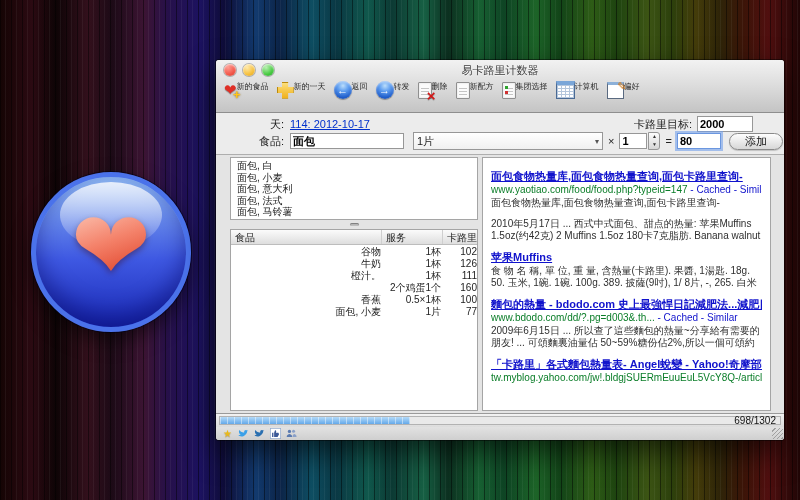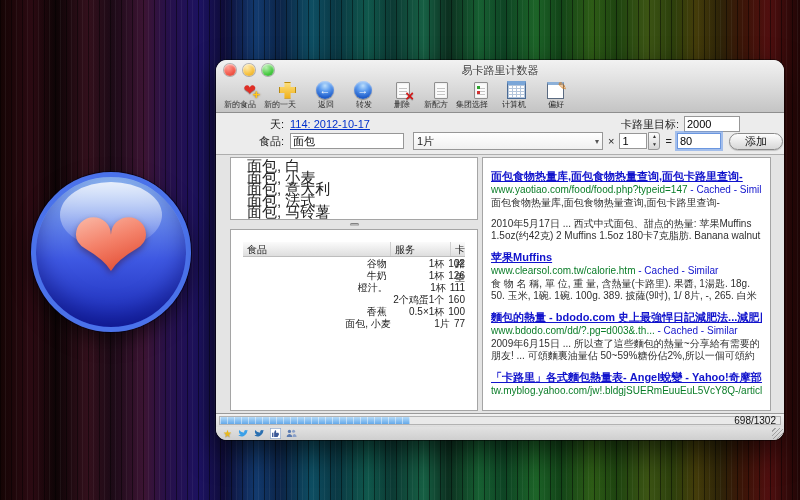--- a/index.html
+++ b/index.html
@@ -27,37 +27,37 @@
     box-shadow:0 0 0 1px rgba(0,0,20,.6), inset 0 -12px 22px rgba(0,0,90,.45), 0 8px 20px rgba(0,0,0,.55);
     display:flex;align-items:center;justify-content:center;}
   .badge::before{content:"";position:absolute;left:16%;top:5px;width:68%;height:44%;
     border-radius:50%;background:linear-gradient(rgba(255,255,255,.8),rgba(255,255,255,.03));}
   .badge-heart{font-size:96px;line-height:1;transform:translateY(-6px);
     background:linear-gradient(160deg,#fdd0c0 5%,#f4826a 45%,#dd3a20 85%);
     -webkit-background-clip:text;background-clip:text;color:transparent;
     filter:drop-shadow(0 3px 3px rgba(60,0,0,.4));}
 
   
-  .window{position:absolute;left:216px;top:60px;width:568px;height:380px;border-radius:11px;
+  .window{position:absolute;left:216px;top:60px;width:568px;height:380px;border-radius:3px;
     background:#e4e4e4;box-shadow:0 0 0 1px rgba(0,0,0,.45),0 12px 30px rgba(0,0,0,.6);
     display:flex;flex-direction:column;overflow:hidden;font-size:11px;color:#222;}
 
   .chrome-top{background:linear-gradient(#f2f2f2 0%,#dcdcdc 50%,#c4c4c4 100%);
     border-bottom:1px solid #8e8e8e;}
   .titlebar{height:20px;position:relative;display:flex;align-items:center;justify-content:center;}
   .title{font-size:11px;color:#3c3c3c;text-shadow:0 1px 0 rgba(255,255,255,.7);}
   .lights{position:absolute;left:8px;top:4px;display:flex;gap:7px;}
   .light{width:12px;height:12px;border-radius:50%;box-shadow:inset 0 1px 2px rgba(255,255,255,.7),0 0 0 1px rgba(0,0,0,.25);}
   .light.red{background:radial-gradient(circle at 35% 30%,#ff9a90,#f25648 60%,#c83a2a);}
   .light.yellow{background:radial-gradient(circle at 35% 30%,#ffe9a8,#f6bf3a 60%,#d89a16);}
   .light.green{background:radial-gradient(circle at 35% 30%,#b8f0b0,#45c93f 60%,#1f9a24);}
 
   
   .toolbar{height:31px;display:flex;align-items:flex-start;padding:1px 0 0 5px;gap:2px;}
-  .tb-btn{display:flex;flex-direction:column;align-items:flex-end;justify-content:flex-start;
+  .tb-btn{display:flex;align-items:flex-start;justify-content:flex-start;
     min-width:36px;padding:0 3px;background:none;border:none;cursor:default;}
   .tb-ico{height:18px;display:flex;align-items:center;justify-content:center;position:relative;}
   .tb-label{font-size:8px;color:#2a2a2a;margin-top:0px;white-space:nowrap;}
 
   .i-heartplus::before{content:"❤";font-size:15px;color:#df2f26;text-shadow:0 1px 1px rgba(0,0,0,.35);}
   .i-heartplus::after{content:"+";position:absolute;right:-4px;bottom:-3px;font-size:13px;font-weight:bold;
     color:#ffc61c;text-shadow:0 0 2px #7a5200;}
   .i-plus{width:17px;height:17px;background:linear-gradient(#fde283,#efae14);
     clip-path:polygon(32% 0,68% 0,68% 32%,100% 32%,100% 68%,68% 68%,68% 100%,32% 100%,32% 68%,0 68%,0 32%,32% 32%);
     box-shadow:inset 0 0 0 1px #b98a10;}
@@ -79,45 +79,45 @@
     background-size:4px 3px;}
   .i-prefs{width:15px;height:13px;border:1px solid #5a6a80;border-top:3px solid #8cb0d8;background:#fff;position:relative;}
   .i-prefs::after{content:"✎";position:absolute;right:-4px;top:-5px;font-size:11px;color:#d57a16;}
 
   
   .formbar{background:#ececec;border-bottom:1px solid #aeaeae;padding:3px 0 4px 0;}
   .frow{display:flex;align-items:center;height:16px;margin-bottom:1px;}
   .flabel{width:68px;text-align:right;margin-right:6px;color:#1a1a1a;}
   .daylink{color:#0030cc;text-decoration:underline;cursor:pointer;}
   .tinput{height:14px;border:1px solid #979797;background:#fff;font-size:11px;padding:0 2px;
-    font-family:"Liberation Sans","DejaVu Sans",sans-serif;}
+    font-family:"Liberation Sans","DejaVu Sans",sans-serif;font-weight:bold;}
   .food-in{width:108px;}
   .serving{width:182px;height:16px;margin-left:9px;border:1px solid #979797;background:linear-gradient(#fff,#f0f0f0);
     display:flex;align-items:center;padding:0 3px;position:relative;}
   .serving .arrow{position:absolute;right:3px;color:#555;font-size:8px;}
   .sign{margin:0 5px;color:#222;}
   .qty-in{width:22px;text-align:left;}
   .stepper{width:10px;height:16px;margin-left:1px;border:1px solid #979797;border-radius:0 3px 3px 0;
     background:linear-gradient(#fdfdfd,#d6d6d6);display:flex;flex-direction:column;}
   .stepper span{flex:1;font-size:5px;line-height:7px;text-align:center;color:#333;}
   .cal-in{width:38px;border:1px solid #6b97e0;box-shadow:0 0 0 2px rgba(115,160,235,.6);}
   .add-btn{margin-left:8px;width:54px;height:17px;border:1px solid #8a8a8a;border-radius:9px;
     background:linear-gradient(#fefefe,#d7d7d7);font-size:11px;color:#111;
     box-shadow:0 1px 1px rgba(0,0,0,.18);display:flex;align-items:center;justify-content:center;}
-  .goal-wrap{margin-left:auto;display:flex;align-items:center;margin-right:44px;}
+  .goal-wrap{margin-left:auto;display:flex;align-items:center;margin-right:31px;}
   .goal-in{width:50px;}
 
   
   .content{flex:1;display:flex;padding:2px 13px 2px 14px;gap:4px;background:#e4e4e4;overflow:hidden;}
   .left-col{width:248px;display:flex;flex-direction:column;}
   .panel{background:#fff;border:1px solid #a5a5a5;}
-  .suggest{height:57px;padding:2px 16px;font-size:15px;line-height:11.5px;overflow:hidden;}
+  .suggest{height:57px;padding:2px 6px;font-size:10px;line-height:11.5px;overflow:hidden;}
   .splitter{height:9px;display:flex;align-items:center;justify-content:center;}
   .dimple{width:9px;height:3px;border-radius:2px;background:#bdbdbd;box-shadow:inset 0 1px 1px rgba(0,0,0,.35);}
-  .ftable{flex:1;display:flex;flex-direction:column;overflow:hidden;padding:12px;}
+  .ftable{flex:1;display:flex;flex-direction:column;overflow:hidden;padding:0;}
   .thead{display:flex;height:14px;background:linear-gradient(#fbfbfb,#dedede);border-bottom:1px solid #bdbdbd;
     font-size:10px;color:#222;}
   .thead span{padding:1px 0 0 4px;}
   .c1{width:146px;} .c2{width:56px;} .c3{flex:1;}
   .thead .c1,.thead .c2{border-right:1px solid #cfcfcf;}
   .trow{display:flex;height:12px;font-size:10px;line-height:12px;white-space:nowrap;}
   .trow span{padding-left:4px;overflow:visible;text-align:right;}
   .tbody{padding-top:1px;}
 
   .results{flex:1;padding:12px 8px;overflow:hidden;font-size:10px;line-height:12px;}
@@ -305,21 +305,20 @@
         <div class="result">
           <a class="res-title">面包食物热量库,面包食物热量查询,面包卡路里查询-</a>
           <div class="res-meta"><span class="res-url">www.yaotiao.com/food/food.php?typeid=147</span> <span class="res-links">- Cached - Similar</span></div>
           <div class="res-snippet">面包食物热量库,面包食物热量查询,面包卡路里查询-</div>
         </div>
         <div class="result">
           <div class="res-snippet">2010年5月17日 ... 西式中式面包、甜点的热量: 苹果Muffins 1.5oz(约42克) 2 Muffins 1.5oz 180卡7克脂肪. Banana walnut Muffins 2oz （约57克） 220 ...</div>
         </div>
         <div class="result">
           <a class="res-title">苹果Muffins</a>
-          <div class="res-meta"><span class="res-url">www.clearsol.com.tw/calorie.htm</span> <span class="res-links">- Cached - Similar</span></div>
           <div class="res-snippet">食 物 名 稱, 單 位, 重 量, 含熱量(卡路里). 果醬, 1湯匙. 18g. 50. 玉米, 1碗. 1碗. 100g. 389. 披薩(9吋), 1/ 8片, -, 265. 白米飯, 1碗. 205g. 225. 白麵包 ...</div>
         </div>
         <div class="result">
           <a class="res-title">麵包的熱量 - bdodo.com 史上最強悍日記減肥法...減肥日記,卡路...</a>
           <div class="res-meta"><span class="res-url">www.bdodo.com/dd/?.pg=d003&amp;.th...</span> <span class="res-links">- Cached - Similar</span></div>
           <div class="res-snippet">2009年6月15日 ... 所以查了這些麵包的熱量~分享給有需要的朋友! ... 可頌麵裏油量佔 50~59%糖份佔2%,所以一個可頌約50g其熱量約為325~348大 ...</div>
         </div>
         <div class="result">
           <a class="res-title">「卡路里」各式麵包熱量表- Angel蛻變 - Yahoo!奇摩部落格</a>
           <div class="res-meta"><span class="res-url">tw.myblog.yahoo.com/jw!.bldgjSUERmEuuEuL5VcY8Q-/article?...</span> </div>

